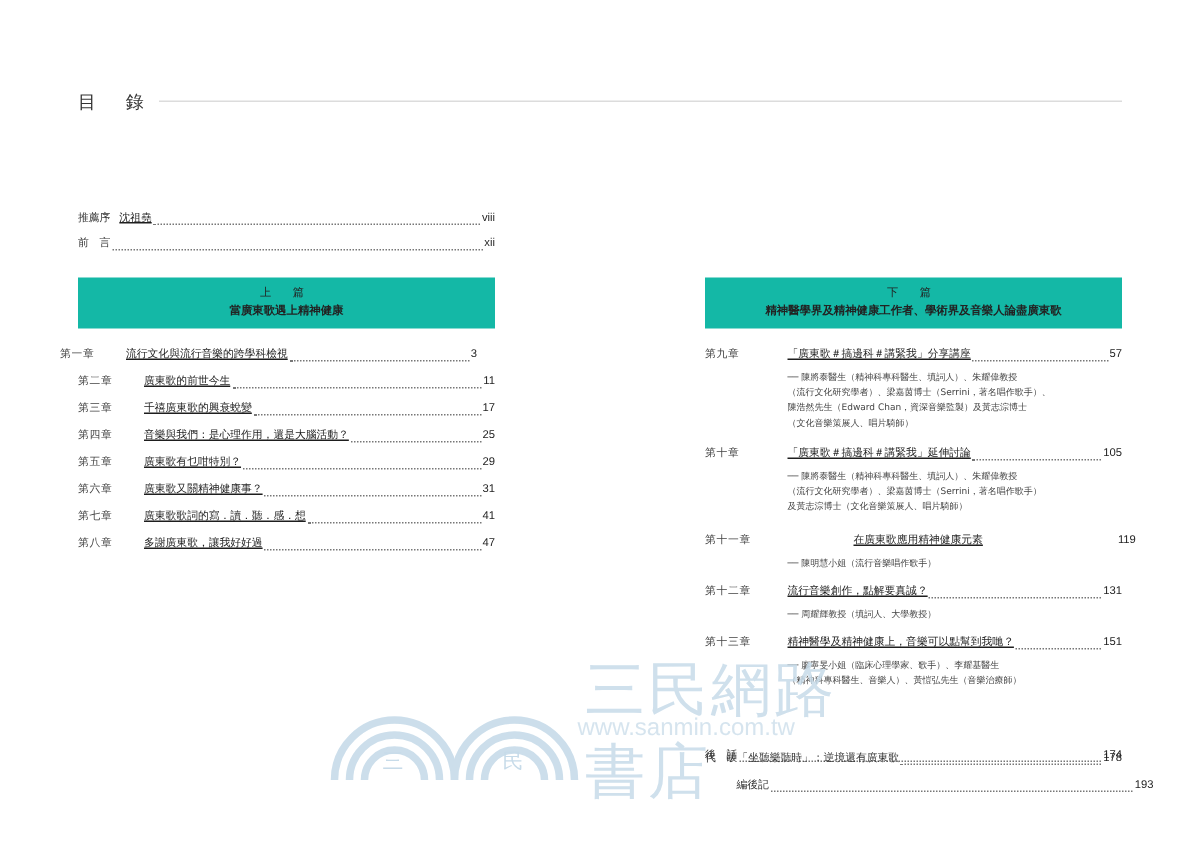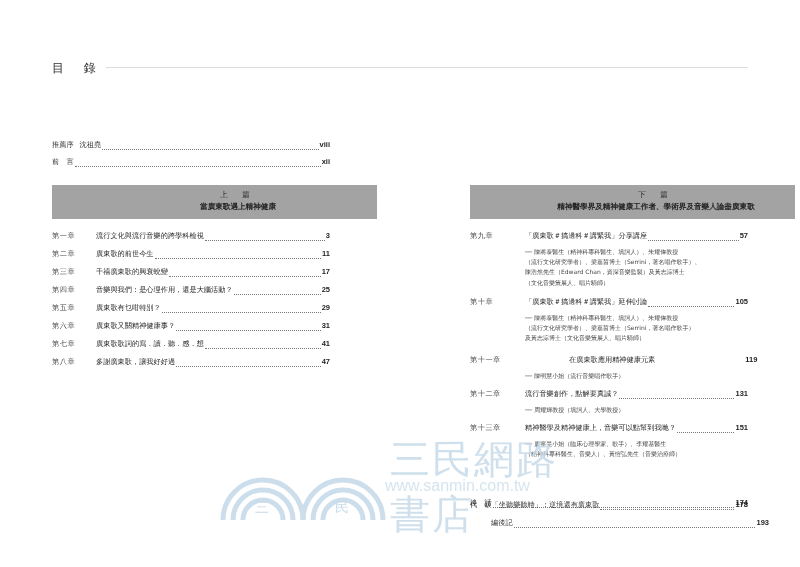--- a/index.html
+++ b/index.html
@@ -15,29 +15,29 @@
     position: absolute; left: 106px; top: 67px; width: 642px; height: 1px;
     background: #dcdcdc;
   }
   .toc-line {
     position: absolute; display: flex; align-items: baseline;
     font-size: 7.2px; line-height: 10px; white-space: nowrap;
   }
   .toc-line .label { color: #333; }
   .toc-line .num { width: 44px; flex: none; color: #444; letter-spacing: 0.5px; }
   .toc-line .num.wide { width: 55px; }
-  .toc-line .title { color: #1e1e1e; }
+  .toc-line .title { color: #1e1e1e; text-decoration: underline; }
   .toc-line .dots {
     flex: 1; overflow: hidden; margin: 0 1px; color: #555;
     border-bottom: 1px dotted #777; height: 6px; align-self: center; margin-top: 2px;
   }
-  .toc-line .page { color: #1e1e1e; font-family: "Liberation Sans", sans-serif; font-size: 7.5px; font-weight: bold; }
+  .toc-line .page { color: #1e1e1e; font-family: "Liberation Sans", sans-serif; font-size: 7.5px; }
   .part-box {
-    position: absolute; background: #a3a3a3; text-align: center;
-    font-size: 7.5px; line-height: 12px; color: #222; padding-left: 47px;
+    position: absolute; background: #14b8a6; text-align: center;
+    font-size: 7.5px; line-height: 12px; color: #222;
   }
   .part-box .part-label { letter-spacing: 6px; display: block; margin-top: 4px; }
   .part-box .part-title { display: block; font-weight: bold; font-size: 7.6px; }
   .part-box.right .part-title { font-family: "DejaVu Serif", serif; }
   .contrib {
     position: absolute; font-size: 6px; line-height: 10.2px; color: #444; white-space: nowrap;
   }
   .watermark {
     position: absolute; left: 215px; top: 432px; width: 380px; height: 90px; pointer-events: none;
   }
@@ -67,21 +67,21 @@
   <span class="dots"></span>
   <span class="page">xii</span>
 </div>
 
 <div class="part-box" style="left:52px; top:185px; width:278px; height:34px;">
   <span class="part-label">上 篇</span>
   <span class="part-title">當廣東歌遇上精神健康</span>
 </div>
 
 <div id="p1">
-    <div class="toc-line" style="left: 52px; top: 231px; width: 278px; justify-content: center;">
+    <div class="toc-line" style="left: 40px; top: 231px; width: 278px; justify-content: center;">
       <span class="num">第一章</span>
       <span class="title">流行文化與流行音樂的跨學科檢視</span>
       <span class="dots"></span>
       <span class="page">3</span>
     </div>
     <div class="toc-line" style="left: 52px; top: 249px; width: 278px;">
       <span class="num">第二章</span>
       <span class="title">廣東歌的前世今生</span>
       <span class="dots"></span>
       <span class="page">11</span>

